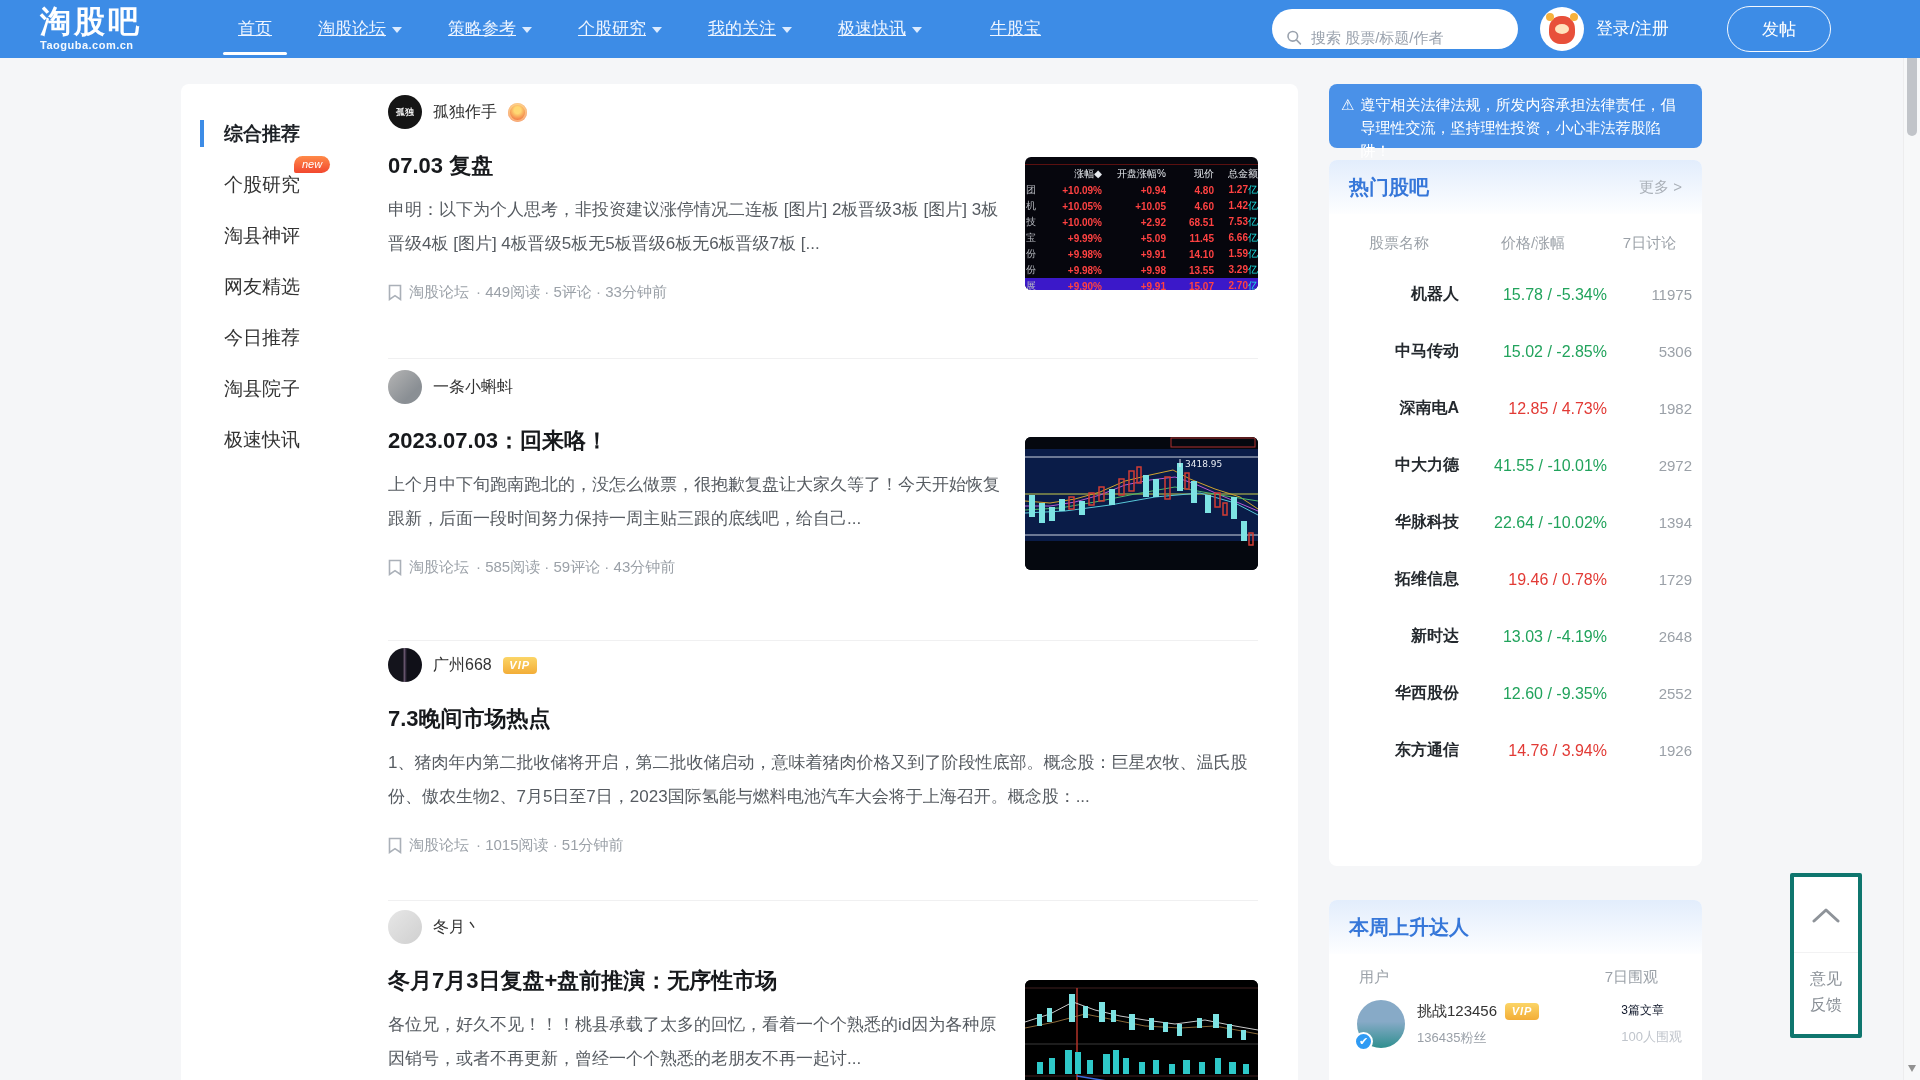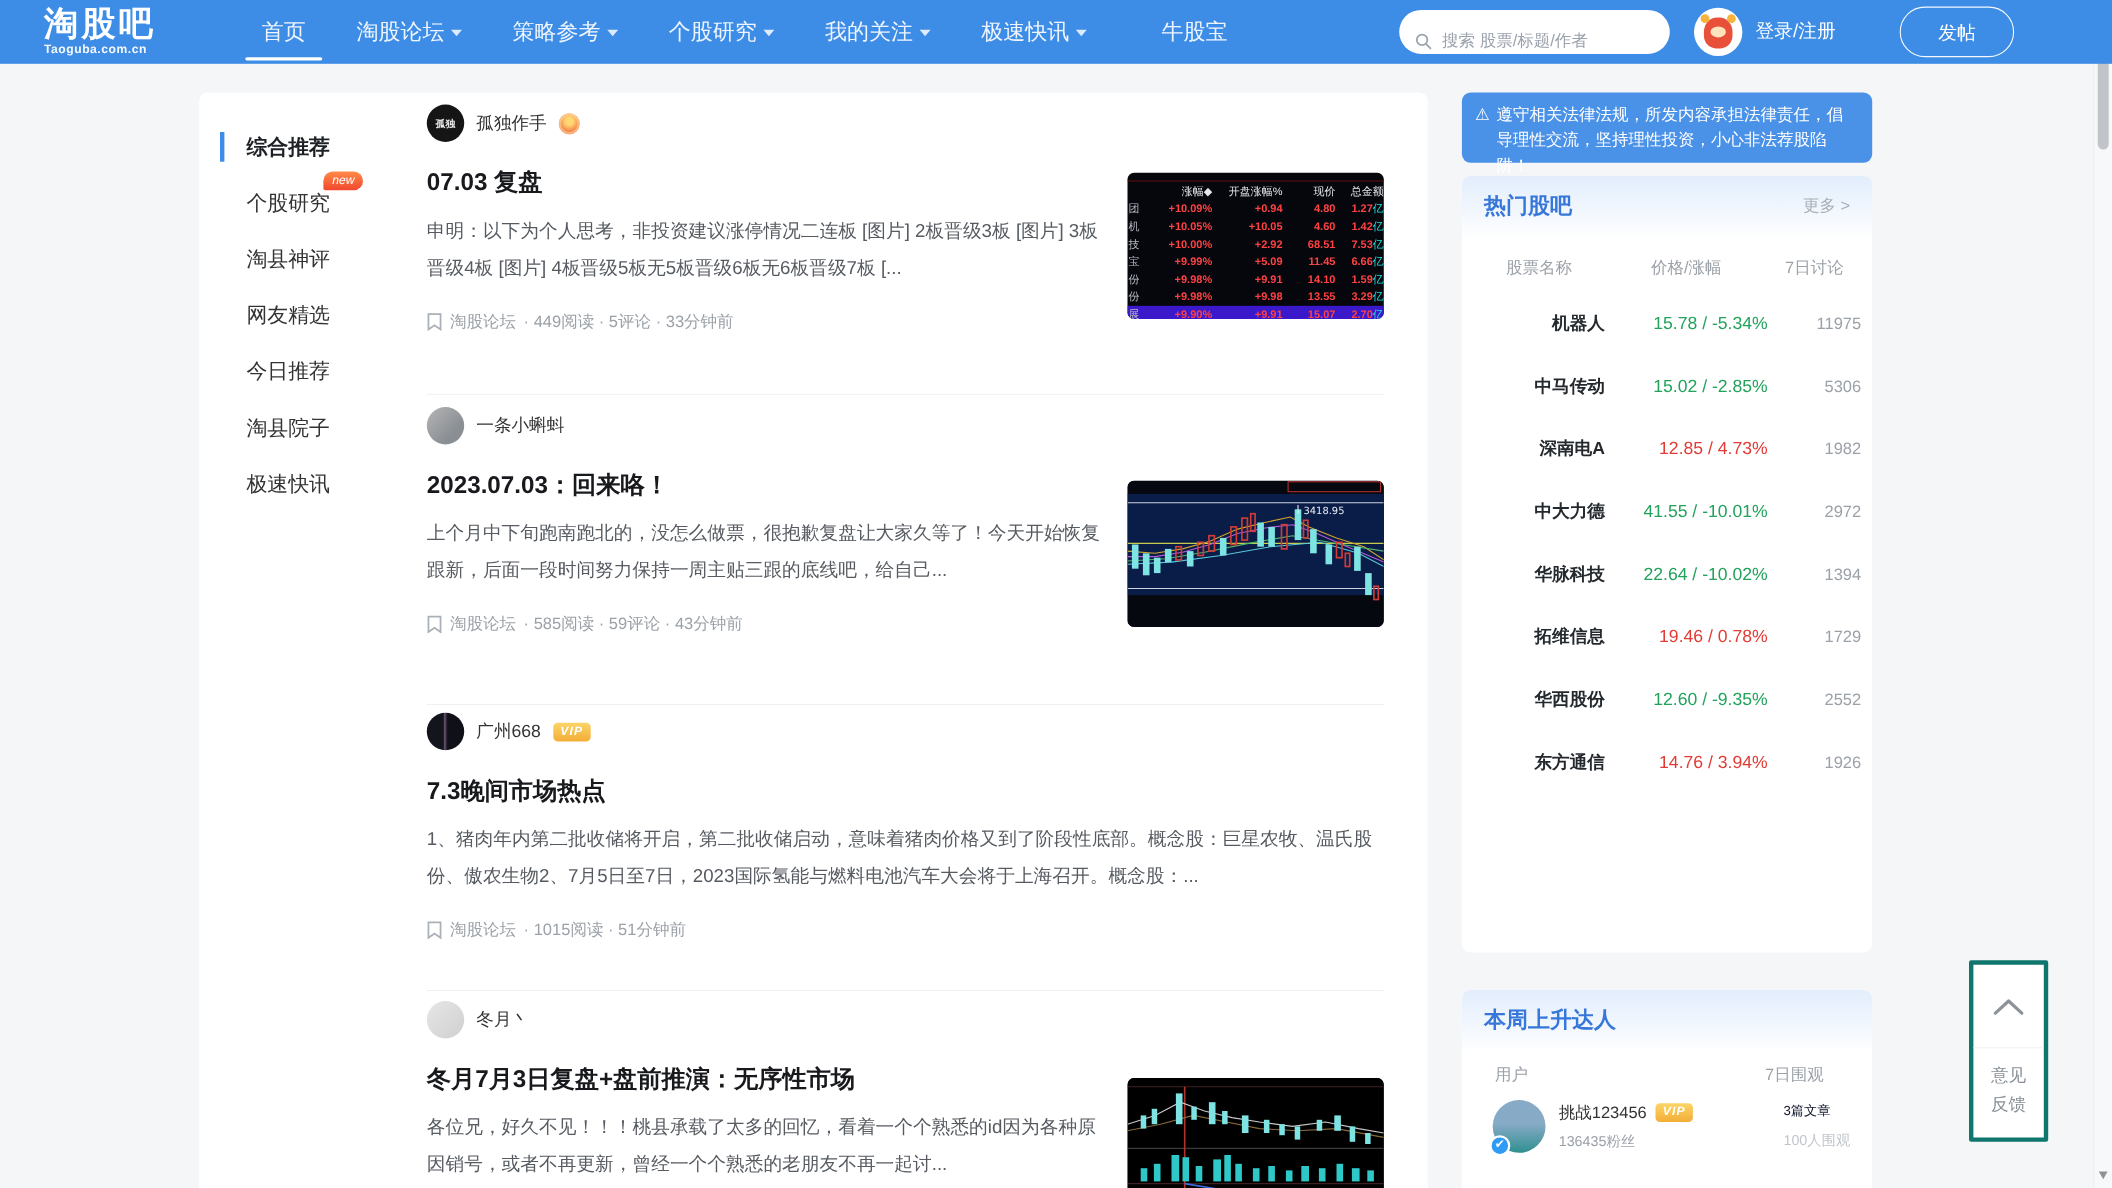--- a/index.html
+++ b/index.html
@@ -5,21 +5,21 @@
   * { margin:0; padding:0; box-sizing:border-box; }
   html,body { width:1920px; height:1080px; overflow:hidden; }
   body { font-family:"Liberation Sans","DejaVu Sans",sans-serif; background:#f5f6f8; position:relative; }
 
   
   .header { position:absolute; left:0; top:0; width:1920px; height:58px; background:#3d8ce6; z-index:10; }
   .logo { position:absolute; left:40px; top:5px; color:#fff; cursor:pointer; }
   .logo-title { font-size:31px; font-weight:bold; letter-spacing:3px; line-height:34px; }
   .logo-sub { font-size:11px; font-weight:bold; letter-spacing:.5px; opacity:.95; }
   .nav { position:absolute; left:215px; top:0; height:58px; display:flex; }
-  .nav-item { position:relative; height:58px; line-height:56px; padding:0 17px; margin:0 6px; color:#eef5ff; font-size:20px; cursor:pointer; display:flex; align-items:center; gap:6px; }
+  .nav-item { position:relative; height:58px; line-height:56px; padding:0 17px; margin:0 6px; color:#eef5ff; font-size:17px; cursor:pointer; display:flex; align-items:center; gap:6px;text-decoration:underline; }
   .nav-item.active::after { content:""; position:absolute; left:2px; right:2px; bottom:3px; height:3px; background:#fff; border-radius:2px; }
   .caret { width:0; height:0; border-left:5px solid transparent; border-right:5px solid transparent; border-top:6px solid #dcebff; margin-top:2px; }
   .search { position:absolute; left:1272px; top:9px; width:246px; height:40px; background:#fff; border-radius:20px; display:flex; align-items:center; padding:16px 8px 0 14px; }
   .search input { border:none; outline:none; flex:1; font-size:15px; color:#333; background:transparent; font-family:inherit; }
   .search input::placeholder { color:#9aa2ad; }
   .hd-avatar { position:absolute; left:1540px; top:7px; width:44px; height:44px; border-radius:50%; background:#fff; cursor:pointer; overflow:hidden; }
   .mascot { position:relative; width:26px; height:28px; margin:9px auto 0; background:#e8503a; border-radius:46% 46% 42% 42%; }
   .mascot::before { content:""; position:absolute; left:6px; top:8px; width:14px; height:10px; background:#ffe3bd; border-radius:50%; }
   .mascot::after { content:""; position:absolute; left:-3px; top:-3px; width:8px; height:8px; background:#f7b23c; border-radius:50%; box-shadow:24px 0 0 #f7b23c; }
   .login { position:absolute; left:1596px; top:0; height:58px; line-height:58px; color:#fff; font-size:17px; cursor:pointer; }
@@ -461,20 +461,25 @@
       <span class="s-price down">22.64 / -10.02%</span>
       <span class="s-count">1394</span>
     </div>
 
     <div class="stock-row">
       <span class="s-name">拓维信息</span>
       <span class="s-price up">19.46 / 0.78%</span>
       <span class="s-count">1729</span>
     </div>
 
+    <div class="stock-row">
+      <span class="s-name">新时达</span>
+      <span class="s-price down">13.03 / -4.19%</span>
+      <span class="s-count">2648</span>
+    </div>
 
     <div class="stock-row">
       <span class="s-name">华西股份</span>
       <span class="s-price down">12.60 / -9.35%</span>
       <span class="s-count">2552</span>
     </div>
 
     <div class="stock-row">
       <span class="s-name">东方通信</span>
       <span class="s-price up">14.76 / 3.94%</span>

